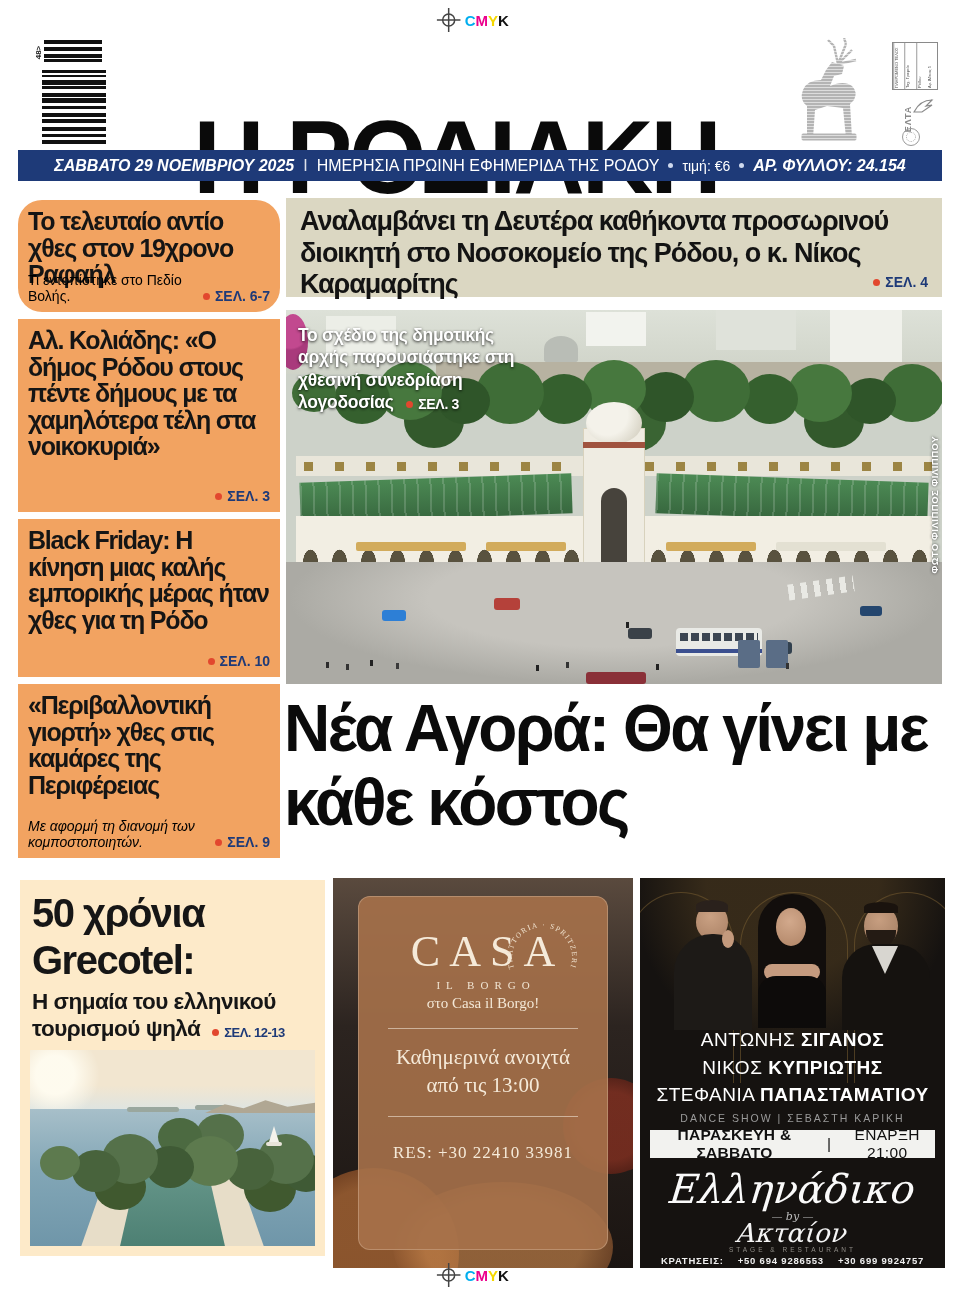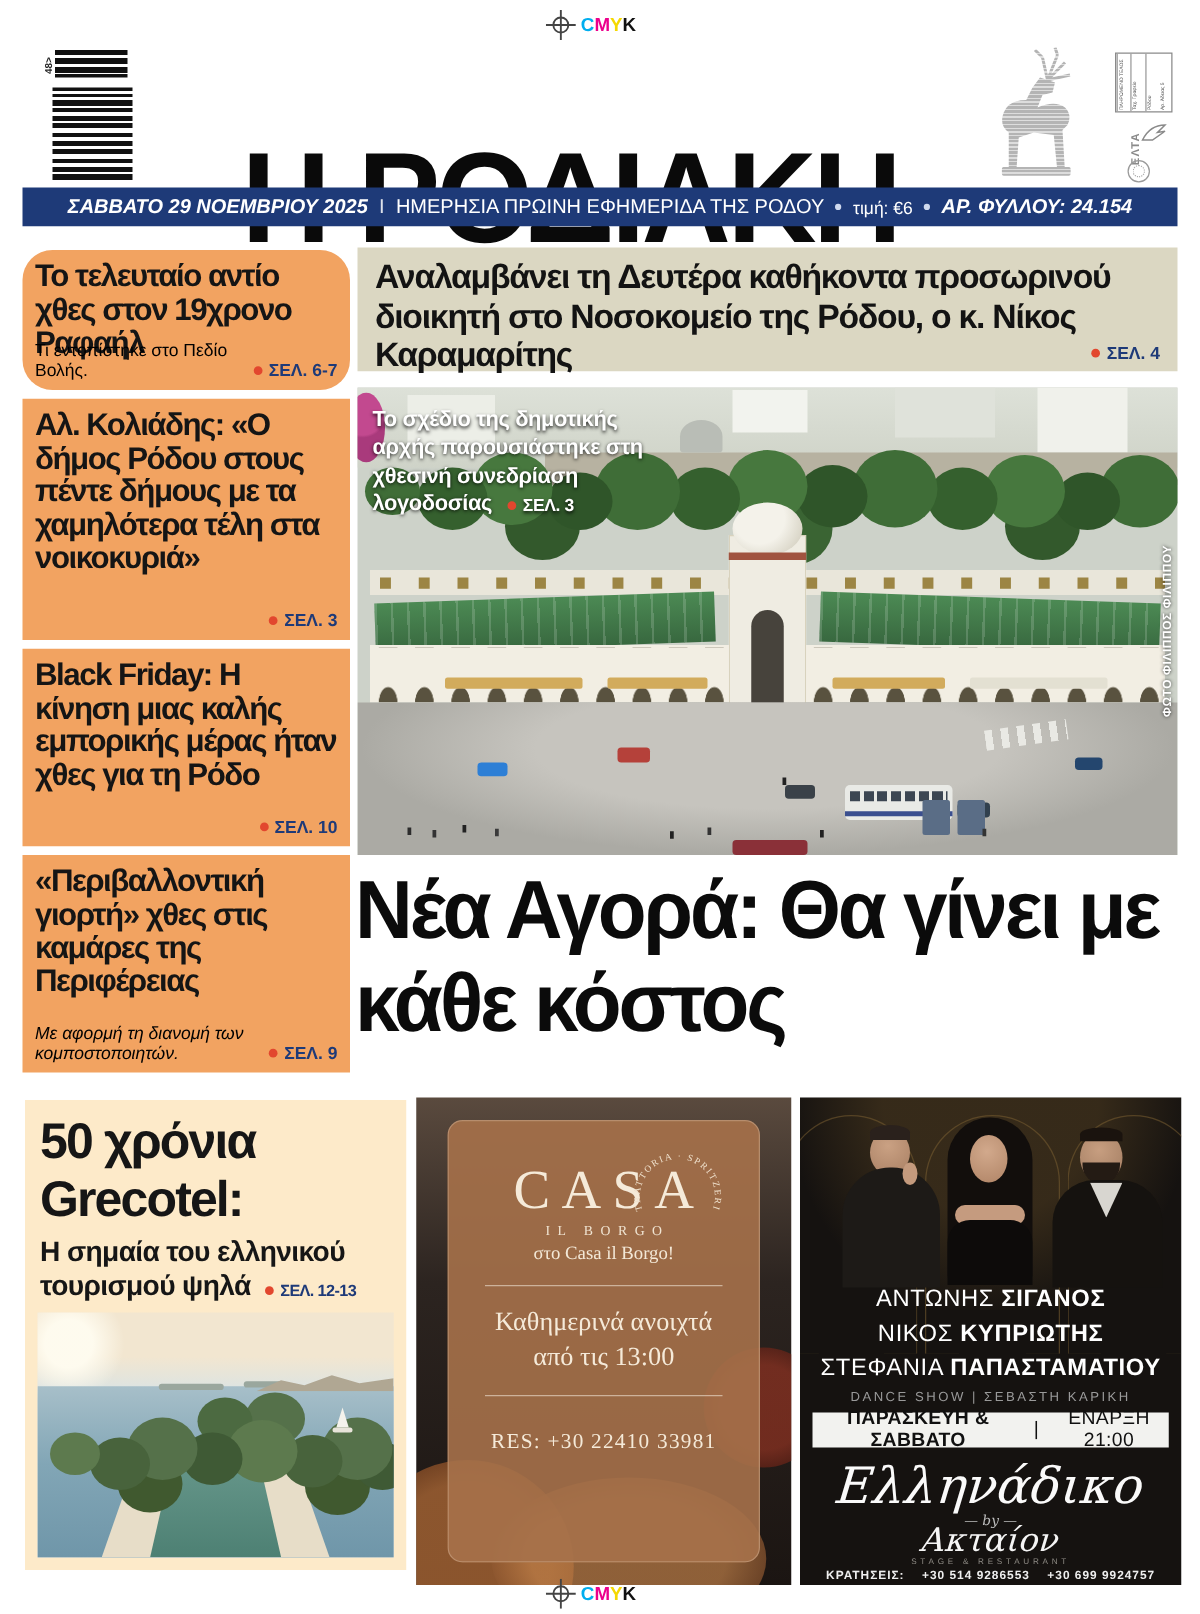--- a/index.html
+++ b/index.html
@@ -393,21 +393,21 @@
     <div class="eln-sched">
       <span>ΠΑΡΑΣΚΕΥΗ &amp; ΣΑΒΒΑΤΟ</span>
       <span style="font-weight:300;">|</span>
       <span style="font-weight:400;text-align:center;">ΕΝΑΡΞΗ 21:00</span>
     </div>
     <div class="eln-venue">Ελληνάδικο</div>
     <div class="eln-by">— by —</div>
     <div class="eln-venue2">Ακταίον</div>
     <div class="eln-sub">STAGE &amp; RESTAURANT</div>
     <div class="eln-book">
-      <span>ΚΡΑΤΗΣΕΙΣ:</span><span>+30 514 9286553</span><span>+30 699 9924757</span>
+      <span>ΚΡΑΤΗΣΕΙΣ:</span><span>+50 694 9286553</span><span>+30 699 9924757</span>
     </div>
   </div>
 
   <div class="regmark bottom">
     <svg width="24" height="24" viewBox="0 0 24 24">
       <circle cx="12" cy="12" r="6" fill="none" stroke="#444" stroke-width="1.5"></circle>
       <line x1="12" y1="0" x2="12" y2="24" stroke="#444" stroke-width="1.5"></line>
       <line x1="0" y1="12" x2="24" y2="12" stroke="#444" stroke-width="1.5"></line>
     </svg>
     <span class="cmyk"><span class="c">C</span><span class="m">M</span><span class="y">Y</span><span class="k">K</span></span>

